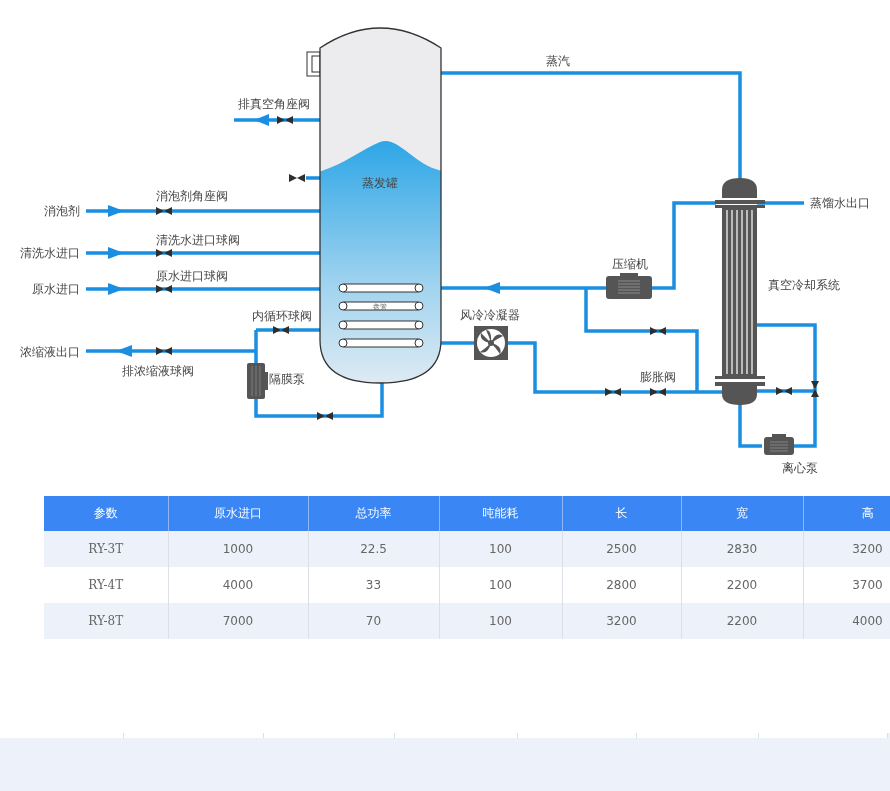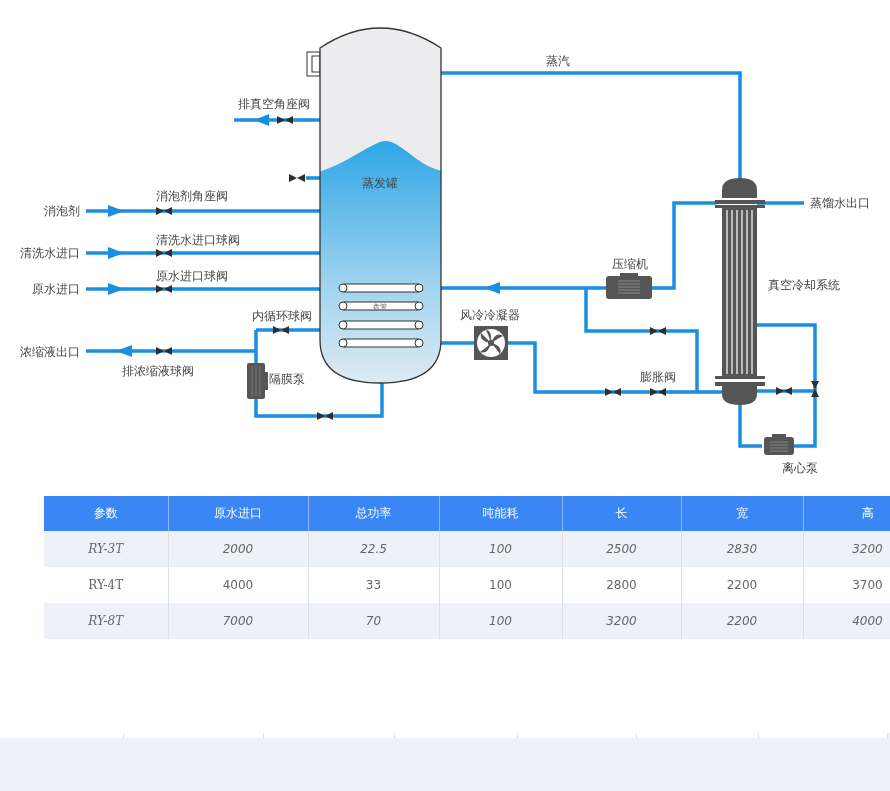--- a/index.html
+++ b/index.html
@@ -8,21 +8,21 @@
   #diagram text { font-family:"DejaVu Sans", sans-serif; font-size:12px; fill:#444; }
   .pipe { stroke:#1a8ee0; stroke-width:3.5; fill:none; stroke-linejoin:miter; }
   .valve { fill:#2e2e2e; }
   .dev { fill:#555; }
   #table-wrap { position:absolute; left:0; top:496px; width:888px;padding-left:44px; }
   table { border-collapse:collapse; width:888px; table-layout:fixed; }
   th { background:#3a86f4; color:#fff; font-weight:normal; font-size:12px; height:33px; border-right:1px solid #8fb6f5; text-align:center; }
   th:last-child { border-right:none; }
   td { height:34px; font-size:12px; color:#666; text-align:center; border-right:1px solid #dcdfe5; }
   td:last-child { border-right:1px solid #dcdfe5; }
-  tr.odd td { background:#edf1f9;font-style:italic; }
+  tr.odd td { background:#edf1f9; }
   tr.even td { background:#ffffff; }
   td.model { font-family:"DejaVu Serif", serif; color:#666; }
   #tail { position:absolute; left:0; top:733px; width:890px; height:58px; background:#edf1f9; }
   #tail-strip { position:absolute; left:0; top:733px; width:888px; height:5px; background:#fff; }
   .vl { position:absolute; top:733px; width:1px; height:5px; background:#dcdfe5; }
 </style>
 </head>
 <body>
 
 <svg id="diagram" viewBox="0 0 890 490" xmlns="http://www.w3.org/2000/svg">
@@ -264,21 +264,21 @@
         <th>总功率</th>
         <th>吨能耗</th>
         <th>长</th>
         <th>宽</th>
         <th>高</th>
       </tr>
     </thead>
     <tbody>
       <tr class="odd">
         <td class="model">RY-3T</td>
-        <td>2000</td>
+        <td>1000</td>
         <td>22.5</td>
         <td>100</td>
         <td>2500</td>
         <td>2830</td>
         <td>3200</td>
       </tr>
       <tr class="even">
         <td class="model">RY-4T</td>
         <td>4000</td>
         <td>33</td>

